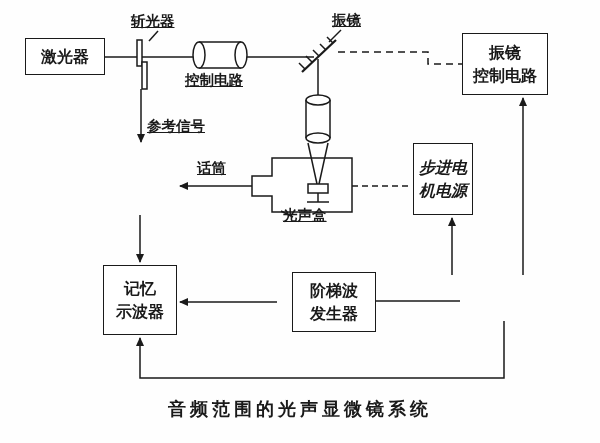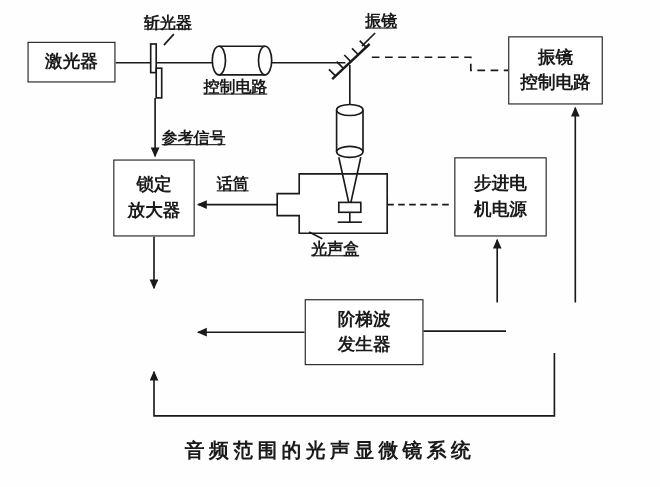--- a/index.html
+++ b/index.html
@@ -104,38 +104,38 @@
     <line x1="523" y1="275" x2="523" y2="98" marker-end="url(#arr)"></line>
 
     <polyline points="504,321 504,378 140,378 140,338" marker-end="url(#arr)"></polyline>
   </svg>
 
   <div class="box" style="left:25px;top:38px;width:80px;height:37px;">激光器</div>
 
   <div class="box" style="left:462px;top:33px;width:86px;height:62px;">振镜
 控制电路</div>
 
-  <div class="box" style="left:103px;top:145px;width:74px;height:70px;">锁定
-放大器</div>
 
-  <div class="box" style="left:413px;top:143px;width:84px;height:72px;">步进电
+  <div class="box" style="left:413px;top:143px;width:60px;height:72px;font-style:italic;">步进电
 机电源</div>
 
+  <div class="box" style="left:103px;top:265px;width:74px;height:70px;">记忆
+示波器</div>
 
-  <div class="box" style="left:277px;top:272px;width:108px;height:60px;">阶梯波
+  <div class="box" style="left:292px;top:272px;width:84px;height:60px;">阶梯波
 发生器</div>
 
 
   <div class="lbl" style="left:131px;top:14px;">斩光器</div>
 
   <div class="lbl" style="left:185px;top:73px;">控制电路</div>
 
   <div class="lbl" style="left:332px;top:13px;">振镜</div>
 
   <div class="lbl" style="left:147px;top:98px;margin-top:21px;">参考信号</div>
 
   <div class="lbl" style="left:197px;top:161px;">话筒</div>
 
-  <div class="lbl" style="left:283px;top:220px;">光声盒</div>
+  <div class="lbl" style="left:283px;top:208px;">光声盒</div>
 
   <div class="caption">音频范围的光声显微镜系统</div>
 
 </div>
 
 </body></html>

